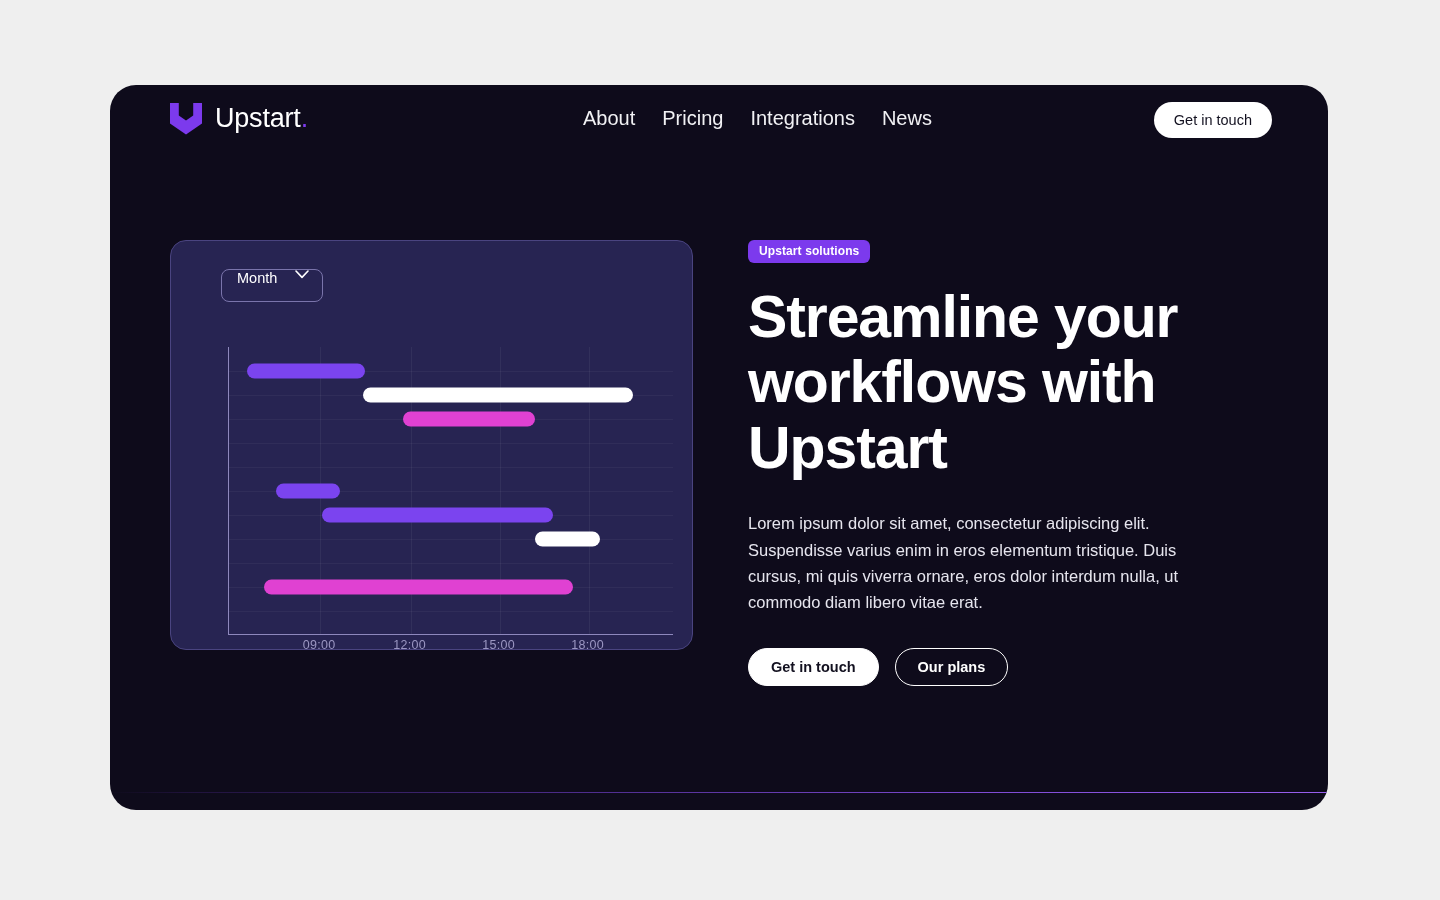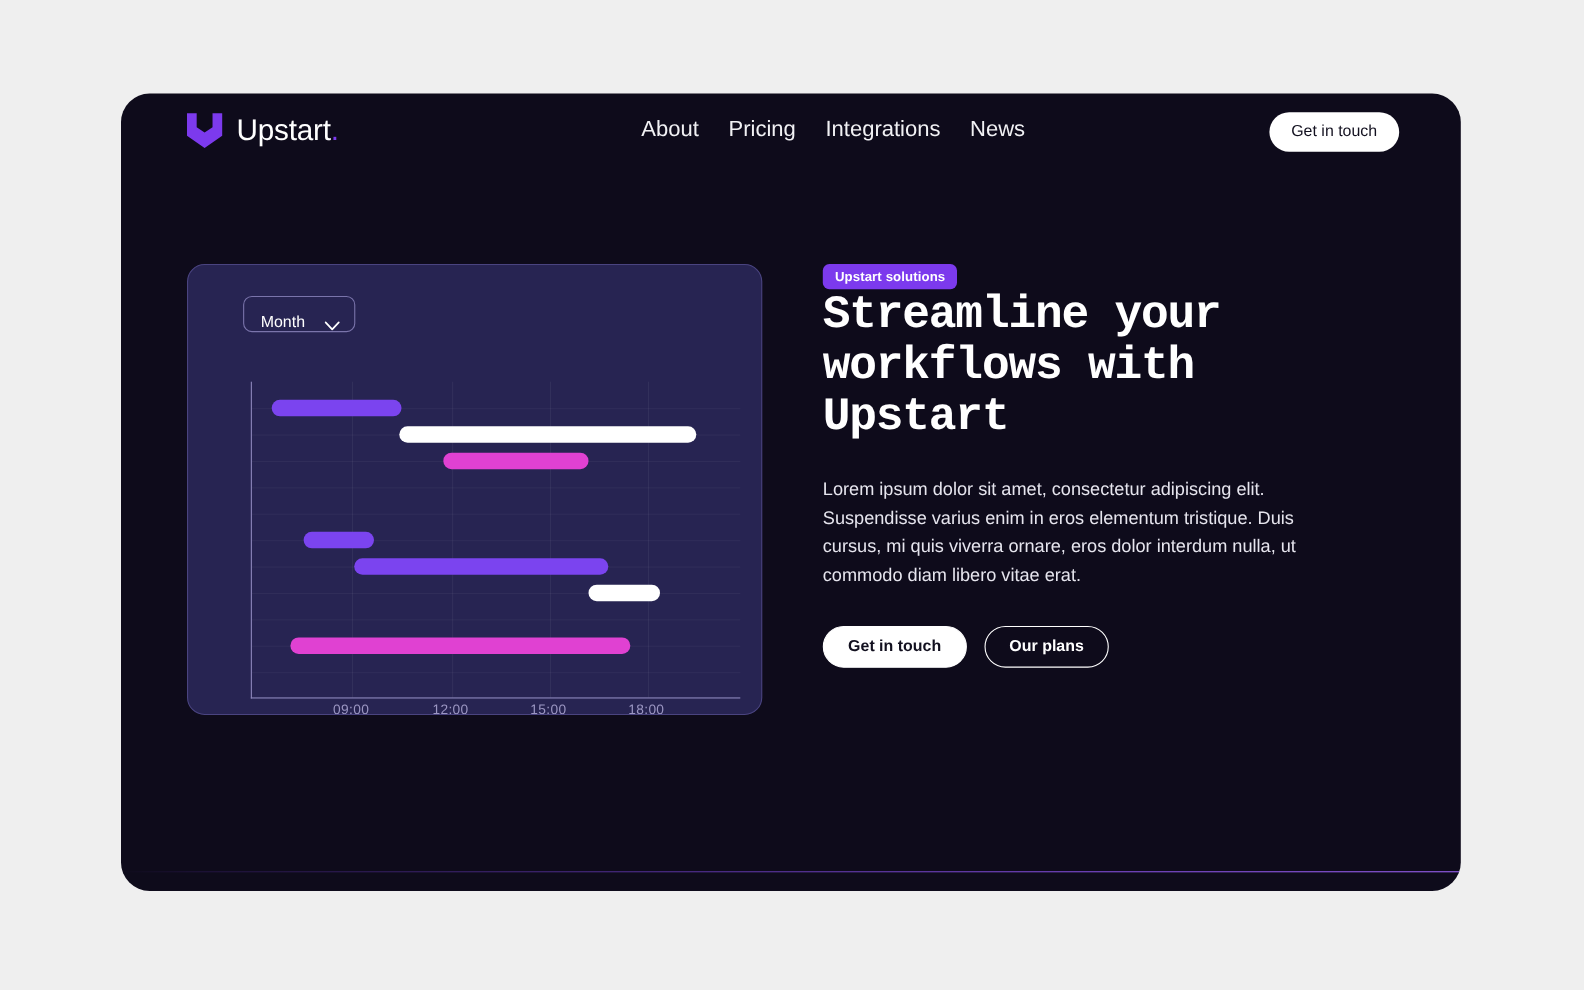--- a/index.html
+++ b/index.html
@@ -146,21 +146,21 @@
   .chart-title {
     color: #ffffff;
     font-size: 25px;
     font-weight: 400;
     letter-spacing: 0.1px;
     white-space: nowrap;
   }
 
   .range-select {
     display: flex;
-    align-items: flex-end;
+    align-items: flex-start;
     gap: 18px;
     height: 33px;
     padding: 0 13px 0 15px;
     border: 1px solid #7a74ab;
     border-radius: 8px;
     background: transparent;
     color: #ffffff;
     font-family: inherit;
     font-size: 14.5px;
     cursor: pointer;
@@ -258,27 +258,27 @@
     color: #ffffff;
     font-size: 12px;
     font-weight: 700;
     padding: 5px 11px 6px;
     border-radius: 6px;
     line-height: 1;
     letter-spacing: 0.1px;
   }
 
   h1.headline {
-    color: #ffffff;
-    font-size: 42px;
+    margin-top: 22px;
+    color: #ffffff;
+    font-size: 59px;
     line-height: 1.11;
     font-weight: 700;
     letter-spacing: -1.1px;
     max-width: 450px;
-    font-family: Liberation Mono, monospace;
   }
 
   p.lede {
     margin-top: 29px;
     color: #e6e5ee;
     font-size: 16.5px;
     line-height: 1.58;
     max-width: 478px;
   }
 

